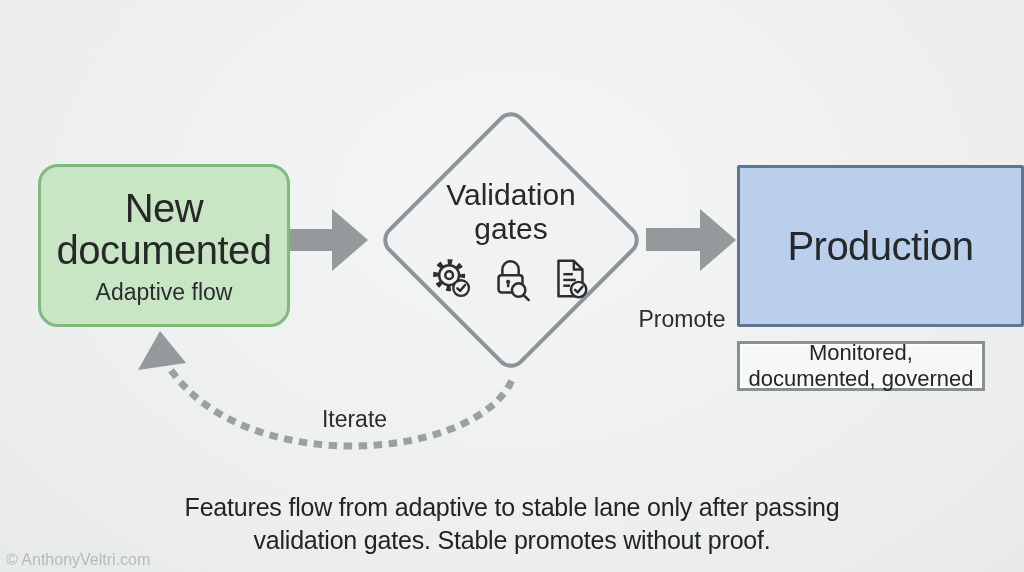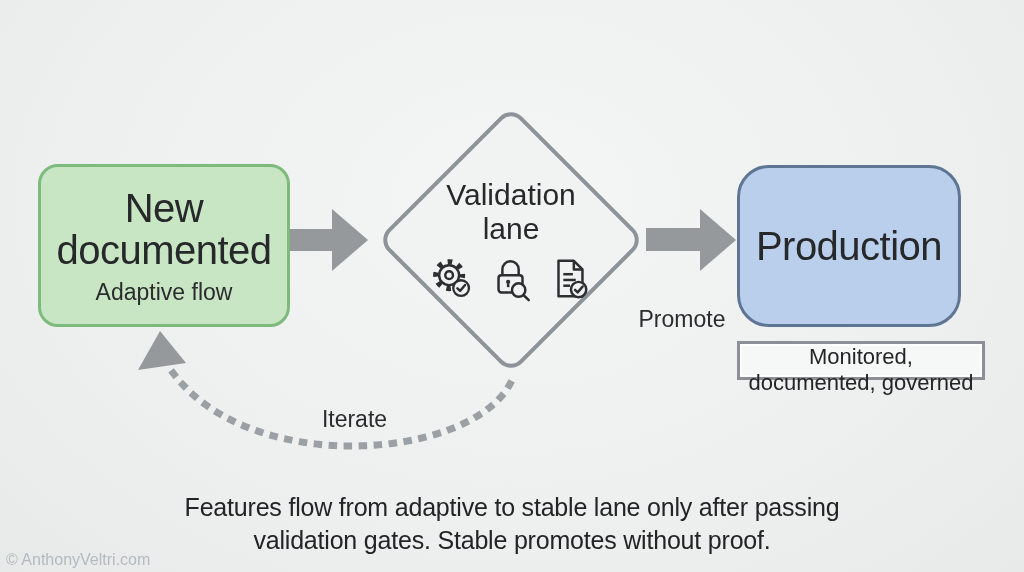--- a/index.html
+++ b/index.html
@@ -20,42 +20,41 @@
     position:relative;width:1024px;height:572px;overflow:hidden;
     background:radial-gradient(ellipse at 50% 35%, #f3f6f5 0%, #edf0ef 60%, #e7eae9 100%);
   }
   .layer{position:absolute;left:0;top:0;width:1024px;height:572px;}
   .node{position:absolute;display:flex;flex-direction:column;align-items:center;justify-content:center;text-align:center;}
   .adaptive{
     left:38px;top:164px;width:252px;height:163px;
     background:var(--green-fill);border:3px solid var(--green-border);border-radius:20px;
   }
   .production{
-    left:737px;top:165px;width:224px;height:162px;
-    background:var(--blue-fill);border:3px solid var(--blue-border);border-radius:32px;
+    left:737px;top:165px;width:287px;height:162px;
+    background:var(--blue-fill);border:3px solid var(--blue-border);border-radius:2px;
   }
   .node-title{font-size:40px;line-height:42px;color:#26282a;letter-spacing:-0.5px;}
   .node-sub{font-size:23px;line-height:26px;margin-top:8px;color:#2a2c2e;}
   .diamond{
     position:absolute;left:416px;top:145px;width:190px;height:190px;
     background:var(--diamond-fill);border:4px solid var(--diamond-border);
     border-radius:16px;transform:rotate(45deg);
   }
   .gates-content{
     position:absolute;left:401px;top:178px;width:220px;
     display:flex;flex-direction:column;align-items:center;text-align:center;
   }
   .gates-title{font-size:30px;line-height:34px;color:#26282a;}
   .gates-icons{display:flex;gap:13px;margin-top:9px;align-items:center;}
   .gates-icons svg{display:block;}
   .governance{
-    left:737px;top:341px;width:248px;height:39px;
+    left:737px;top:341px;width:248px;height:50px;
     background:var(--note-fill);border:3px solid var(--note-border);
     box-shadow:inset 0 0 0 2px #fdfefd;
-    justify-content:space-between;
   }
   .gov-line{font-size:22px;line-height:26px;}
   .edge-label{position:absolute;text-align:center;font-size:23px;color:#2a2c2e;}
   .promote{left:617px;top:274px;width:130px;margin-top:32px;}
   .iterate{left:297px;top:406px;width:115px;}
   .caption{position:absolute;left:0;top:491px;width:1024px;text-align:center;
     font-size:25px;line-height:33px;color:#222426;letter-spacing:-0.2px;}
   .watermark{position:absolute;left:6px;top:551px;font-size:16px;color:#b3bac0;}
 </style>
 </head>
@@ -67,21 +66,21 @@
     <polygon points="289,229 332,229 332,209 368,240 332,271 332,251 289,251" fill="#95999b"></polygon>
     <polygon points="646,228 700,228 700,209 736,240 700,271 700,251 646,251" fill="#95999b"></polygon>
     <path d="M 510 384 C 468 462, 238 478, 167 364" fill="none" stroke-width="7" stroke-dasharray="1.5 13.5" stroke-linecap="square" stroke="#9aa0a3"></path>
     <polygon points="160,331 138,370 186,363" fill="#95999b"></polygon>
   </svg>
 
   <div class="diamond"></div>
 
   <div class="gates-content">
     <div class="gates-title">Validation</div>
-    <div class="gates-title">lane</div>
+    <div class="gates-title">gates</div>
     <div class="gates-icons">
       <svg width="46" height="48" viewBox="0 0 48 48">
         <g fill="none" stroke="#2c2e30" stroke-width="2.6">
           <circle cx="21" cy="20" r="14" stroke-width="5.4" stroke-dasharray="4.8 6.2" stroke-dashoffset="2"></circle>
           <circle cx="21" cy="20" r="10.4"></circle>
           <circle cx="21" cy="20" r="4"></circle>
           <circle cx="33.5" cy="33.5" r="8.2" fill="#f1f3f2" stroke-width="2.4"></circle>
           <path d="M29.7 33.8 l2.7 2.7 l5.2 -6.2" stroke-linecap="round" stroke-linejoin="round"></path>
         </g>
       </svg>

